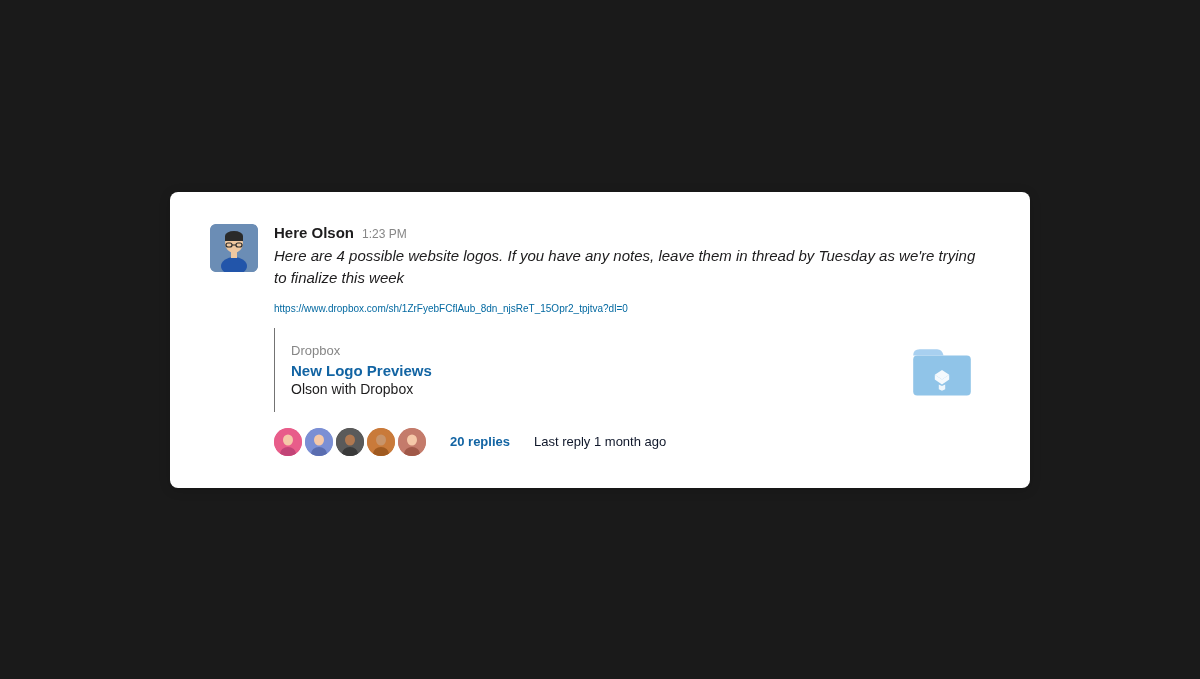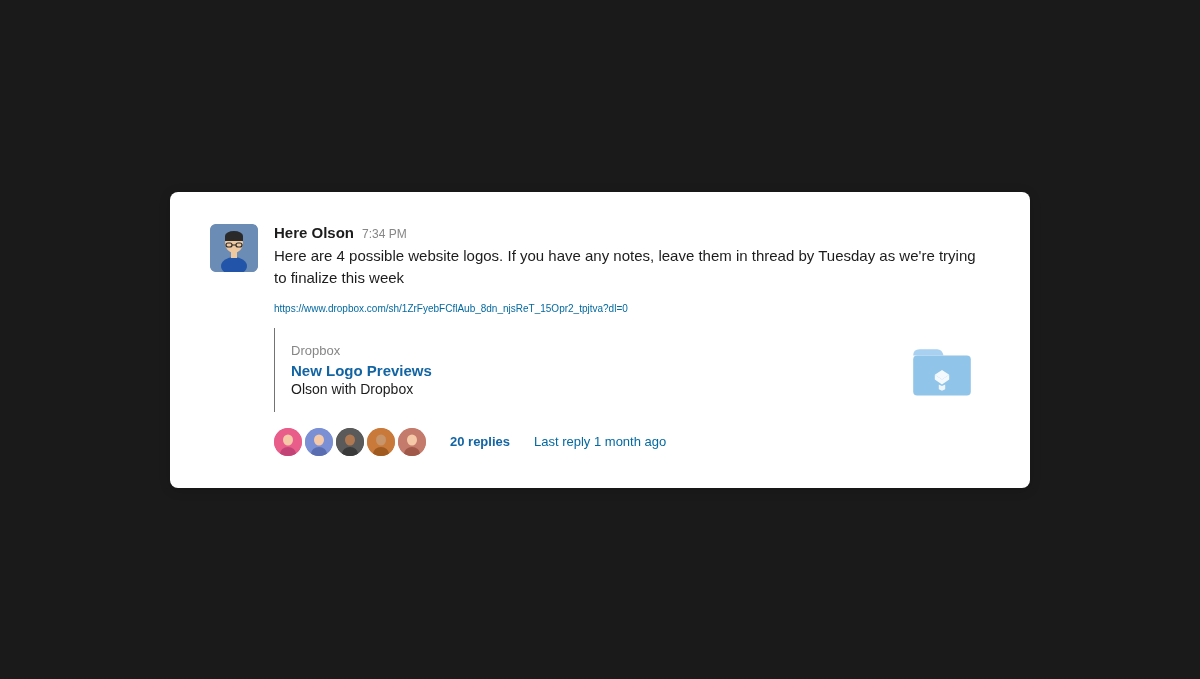--- a/index.html
+++ b/index.html
@@ -65,20 +65,21 @@
     .timestamp {
       font-size: 12px;
       color: #868686;
     }
 
     .message-text {
       font-size: 15px;
       color: #1d1c1d;
       line-height: 1.5;
       margin-bottom: 8px;
+      font-style: italic;
     }
 
     .message-link {
       color: #0369a1;
       text-decoration: none;
       font-size: 10px;
       line-height: 1.5;
       word-break: break-all;
       text-align: right;
     }
@@ -145,21 +146,21 @@
 
     .reply-count {
       font-size: 13px;
       color: #1264a3;
       font-weight: 600;
       cursor: pointer;
     }
 
     .reply-time {
       font-size: 13px;
-      color: #0369a1;
+      color: #0f172a;
     }
 
     
     .face-bruce { background: #6b8db5; }
     .face-1 { background: #e85d8a; }
     .face-2 { background: #7b8fd4; }
     .face-3 { background: #4a4a4a; }
     .face-4 { background: #c97a3a; }
     .face-5 { background: #c47b6b; }
   </style>
@@ -185,21 +186,21 @@
 
         <ellipse cx="24" cy="42" rx="13" ry="9" fill="#2255aa"></ellipse>
 
         <rect x="21" y="28" width="6" height="6" fill="#f0c8a0"></rect>
       </svg>
     </div>
 
     <div class="message-body">
       <div class="message-meta">
         <span class="sender-name">Here Olson</span>
-        <span class="timestamp">7:34 PM</span>
+        <span class="timestamp">1:23 PM</span>
       </div>
 
       <div class="message-text">
         <span>Here are 4 possible website logos. If you have any notes, leave them in thread by Tuesday as we're trying to finalize this week</span>
       </div>
 
       <a class="message-link" href="#">https://www.dropbox.com/sh/1ZrFyebFCflAub_8dn_njsReT_15Opr2_tpjtva?dl=0</a>
 
       
       <div class="dropbox-preview">

